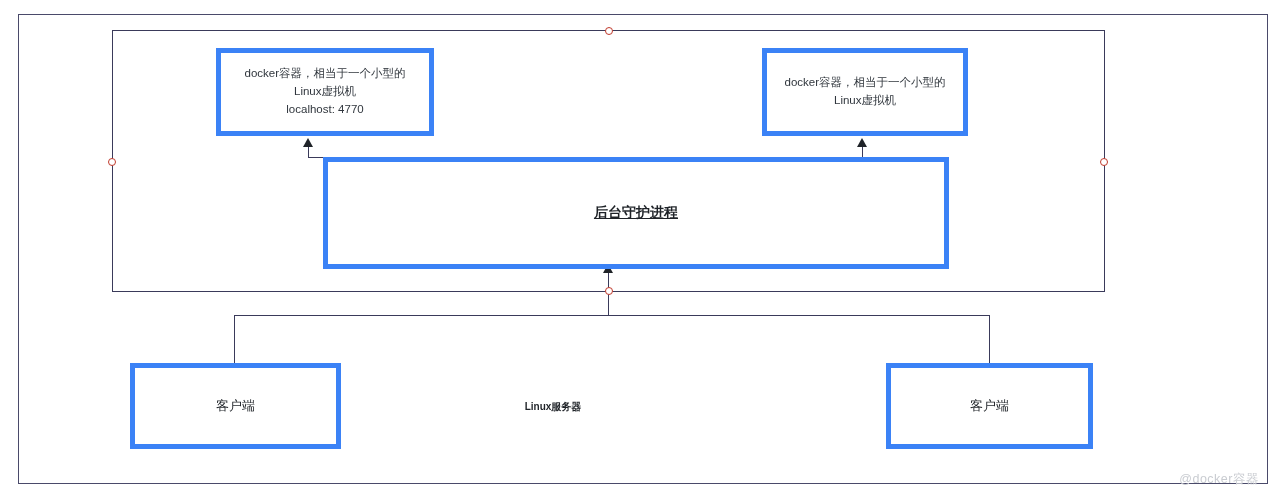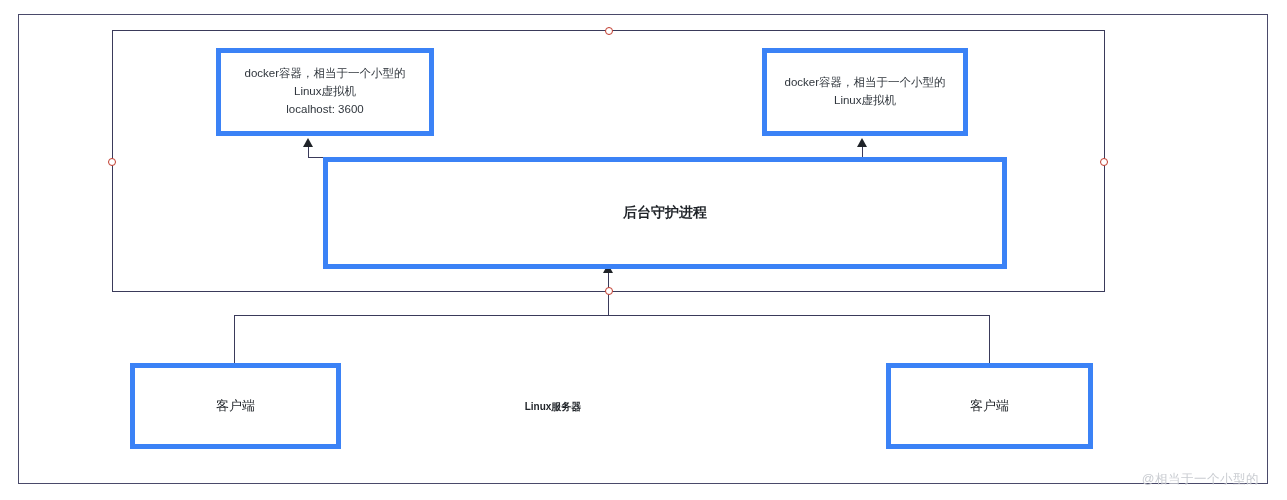--- a/index.html
+++ b/index.html
@@ -56,22 +56,22 @@
     font-size: 11.5px;
     color: #30363d;
     padding: 0 6px;
   }
   .node-lines div {
     white-space: nowrap;
   }
   .container-a { left: 216px; top: 48px; width: 218px; height: 88px; }
   .container-b { left: 762px; top: 48px; width: 206px; height: 88px; }
   .daemon {
-    left: 323px; top: 157px; width: 684px; height: 112px;
-    font-size: 14px; font-weight: 700; color: #1f2328;
+    left: 323px; top: 157px; width: 626px; height: 112px;
+    font-size: 14px; font-weight: 700; color: #1f2328; text-decoration: underline;
   }
   .client-left { left: 130px; top: 363px; width: 211px; height: 86px; font-size: 13px; color: #1f2328; }
   .client-right { left: 886px; top: 363px; width: 207px; height: 86px; font-size: 13px; color: #1f2328; }
 
   .server-label {
     position: absolute;
     left: 460px;
     top: 400px;
     width: 186px;
     text-align: center;
@@ -137,21 +137,21 @@
   <div class="arrow up" style="left:603px; top:264px;"></div>
   <div class="ln v" style="left:608px; top:291px; height:24px;"></div>
   <div class="ln h" style="left:234px; top:315px; width:756px;"></div>
   <div class="ln v" style="left:234px; top:315px; height:48px;"></div>
   <div class="ln v" style="left:989px; top:315px; height:48px;"></div>
 
   <div class="node container-a">
     <div class="node-lines">
       <div>docker容器，相当于一个小型的</div>
       <div>Linux虚拟机</div>
-      <div>localhost: 3600</div>
+      <div>localhost: 4770</div>
     </div>
   </div>
 
   <div class="node container-b">
     <div class="node-lines">
       <div>docker容器，相当于一个小型的</div>
       <div>Linux虚拟机</div>
     </div>
   </div>
 
@@ -167,14 +167,14 @@
     <span>客户端</span>
   </div>
 
   <div class="server-label">Linux服务器</div>
 
   <div class="handle" style="left:605px; top:27px;"></div>
   <div class="handle" style="left:108px; top:158px;"></div>
   <div class="handle" style="left:1100px; top:158px;"></div>
   <div class="handle" style="left:605px; top:287px;"></div>
 
-  <div class="watermark">@相当于一个小型的</div>
+  <div class="watermark">@docker容器</div>
 </div>
 
 </body></html>

